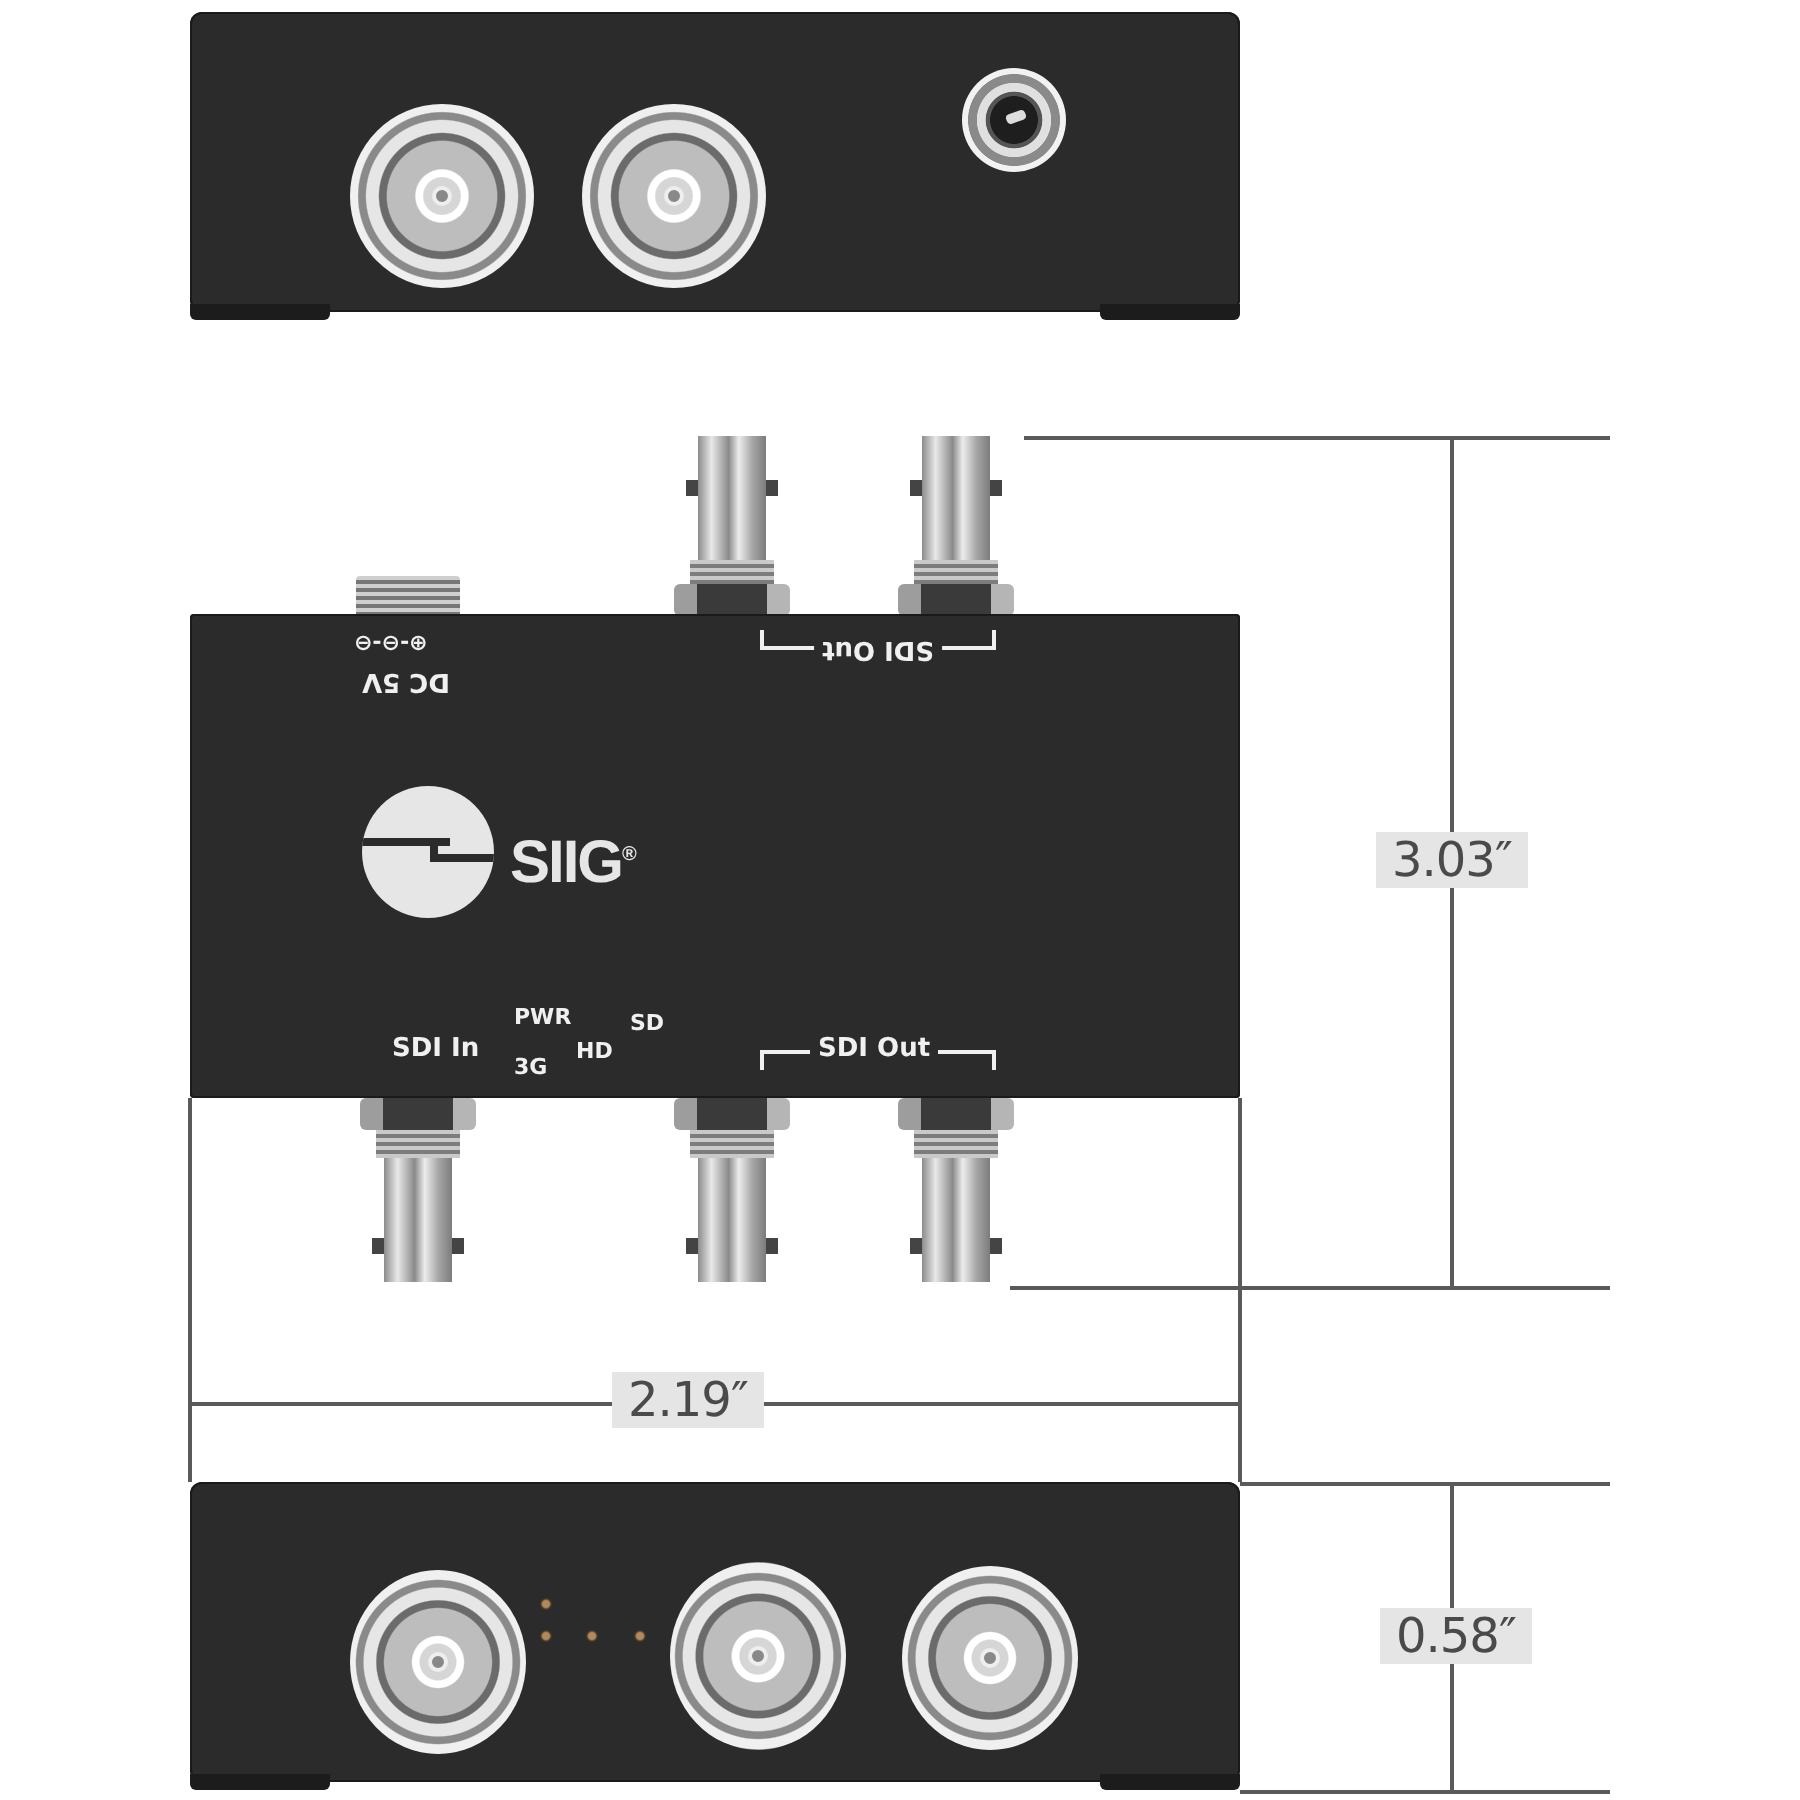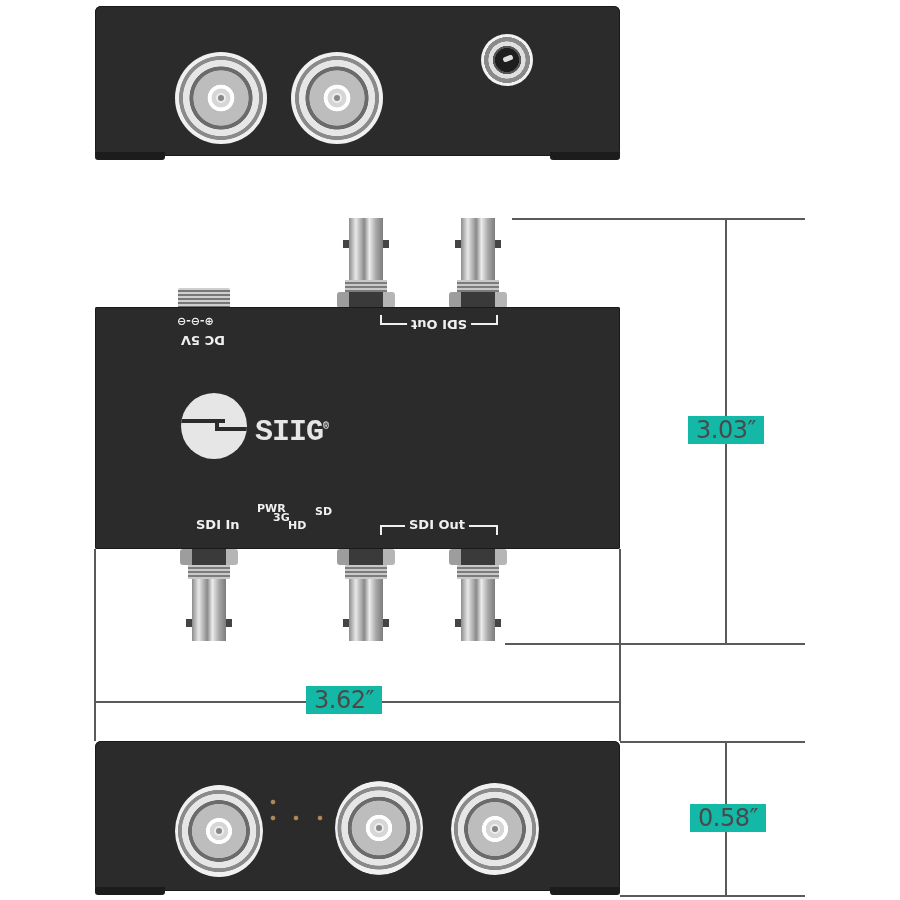--- a/index.html
+++ b/index.html
@@ -1,21 +1,21 @@
 <!DOCTYPE html>
 <html><head>
 <meta charset="utf-8">
 <style>
   html, body { margin:0; padding:0; background:#ffffff; }
   body { width:900px; height:900px; position:relative; overflow:hidden; font-family:"DejaVu Sans", sans-serif; }
   .abs { position:absolute; }
   .box { background:#2b2b2b; border-radius:6px; box-shadow: inset 0 0 0 1px #1a1a1a; }
   .foot { position:absolute; bottom:-4px; width:70px; height:8px; background:#1c1c1c; border-radius:0 0 3px 3px; }
   .dim-line { position:absolute; background:#5a5a5a; }
-  .dim-label { position:absolute; color:#4a4a4a; font-size:24px; font-family:"DejaVu Sans", sans-serif; background:#14b8a6; padding:0 8px; letter-spacing:-0.5px; }
+  .dim-label { position:absolute; color:#4a4a4a; font-size:24px; font-family:"DejaVu Sans", sans-serif; background:#e5e5e5; padding:0 8px; letter-spacing:-0.5px; }
   .silk { position:absolute; color:#f0f0f0; font-size:13px; font-weight:bold; font-family:"DejaVu Sans", sans-serif; white-space:nowrap; }
   .silk-small { font-size:11px; }
   .bnc-front { position:absolute; border-radius:50%; background:radial-gradient(circle, #d6d6d6 0 14%, #ffffff 15% 20%, #bdbdbd 21% 42%, #6b6b6b 43% 48%, #e6e6e6 49% 58%, #8a8a8a 59% 64%, #f0f0f0 65% 72%, #7a7a7a 73% 80%, #dcdcdc 81% 88%, #555 89% 100%); }
   .bnc-front .pin { position:absolute; left:50%; top:50%; width:10px; height:10px; margin:-5px 0 0 -5px; border-radius:50%; background:#888; border:2px solid #eee; box-sizing:border-box; }
   .bnc-side { position:absolute; width:58px; }
   .bnc-side .nut { position:absolute; left:0; width:58px; height:16px; background:linear-gradient(90deg,#9d9d9d 0 20%, #3a3a3a 20% 80%, #b5b5b5 80% 100%); border-radius:3px; }
   .bnc-side .thread { position:absolute; left:8px; width:42px; height:14px; background:repeating-linear-gradient(180deg,#c9c9c9 0 2px,#7c7c7c 2px 4px); }
   .bnc-side .body { position:absolute; left:12px; width:34px; background:linear-gradient(90deg,#8c8c8c 0,#e8e8e8 20%,#b0b0b0 35%,#8a8a8a 45%,#ececec 60%,#a6a6a6 80%,#7c7c7c 100%); }
   .bnc-side .lug { position:absolute; width:6px; height:8px; background:#444; }
   .dc-jack { position:absolute; width:52px; height:52px; border-radius:50%; background:radial-gradient(circle,#1e1e1e 0 32%, #555 33% 38%, #e0e0e0 39% 50%, #8a8a8a 51% 62%, #f2f2f2 63% 75%, #6a6a6a 76% 100%); }
@@ -64,27 +64,27 @@
   <div class="silk silk-small" style="left:82px;top:8px;transform:rotate(180deg);">⊕-⊖-⊖</div>
   <div class="silk" style="left:86px;top:26px;transform:rotate(180deg);">DC 5V</div>
   <div class="bracket" style="left:285px;top:8px;width:114px;border-top:none;"></div>
   <div class="silk" style="left:312px;top:10px;transform:rotate(180deg);background:#2b2b2b;padding:0 4px;">SDI Out</div>
 
   <div class="logo-circle" style="left:86px;top:86px;">
     <div class="logo-cut" style="left:0;top:26px;width:44px;height:4px;"></div>
     <div class="logo-cut" style="left:34px;top:26px;width:4px;height:12px;"></div>
     <div class="logo-cut" style="left:34px;top:34px;width:32px;height:4px;"></div>
   </div>
-  <div class="abs" style="left:160px;top:108px;font-family:Liberation Mono, monospace;font-weight:bold;font-size:30px;color:#e6e6e6;letter-spacing:-1px;">
+  <div class="abs" style="left:160px;top:108px;font-family:Liberation Sans, sans-serif;font-weight:bold;font-size:30px;color:#e6e6e6;letter-spacing:-1px;">
     <span>SIIG</span><sup style="font-size:10px;">®</sup>
   </div>
 
   <div class="silk silk-small" style="left:162px;top:195px;">PWR</div>
   <div class="silk" style="left:101px;top:210px;">SDI In</div>
-  <div class="silk silk-small" style="left:162px;top:204px;margin-left:16px;">3G</div>
+  <div class="silk silk-small" style="left:162px;top:220px;">3G</div>
   <div class="silk silk-small" style="left:193px;top:212px;">HD</div>
   <div class="silk silk-small" style="left:220px;top:198px;">SD</div>
   <div class="bracket" style="left:285px;top:218px;width:114px;border-bottom:none;"></div>
   <div class="silk" style="left:310px;top:210px;background:#2b2b2b;padding:0 4px;">SDI Out</div>
 </div>
 
 <div class="bnc-side" style="left:180px;top:549px;height:95px;">
   <div class="nut" style="top:0;"></div>
   <div class="thread" style="top:16px;"></div>
   <div class="body" style="top:30px;height:62px;"></div>
@@ -107,21 +107,21 @@
 </div>
 
 <div class="dim-line" style="left:512px;top:218px;width:293px;height:2px;"></div>
 <div class="dim-line" style="left:505px;top:643px;width:300px;height:2px;"></div>
 <div class="dim-line" style="left:725px;top:219px;width:2px;height:425px;"></div>
 <div class="dim-label" style="left:688px;top:416px;">3.03″</div>
 
 <div class="dim-line" style="left:94px;top:549px;width:2px;height:192px;"></div>
 <div class="dim-line" style="left:619px;top:549px;width:2px;height:192px;"></div>
 <div class="dim-line" style="left:95px;top:701px;width:525px;height:2px;"></div>
-<div class="dim-label" style="left:306px;top:686px;">3.62″</div>
+<div class="dim-label" style="left:306px;top:686px;">2.19″</div>
 
 <div class="abs box" style="left:95px;top:741px;width:525px;height:150px;">
   <div class="foot" style="left:0;"></div>
   <div class="foot" style="right:0;"></div>
   <div class="bnc-front" style="left:80px;top:44px;width:88px;height:92px;">
       <div class="pin"></div>
     </div>
   <div class="bnc-front" style="left:240px;top:40px;width:88px;height:94px;">
       <div class="pin"></div>
     </div>

